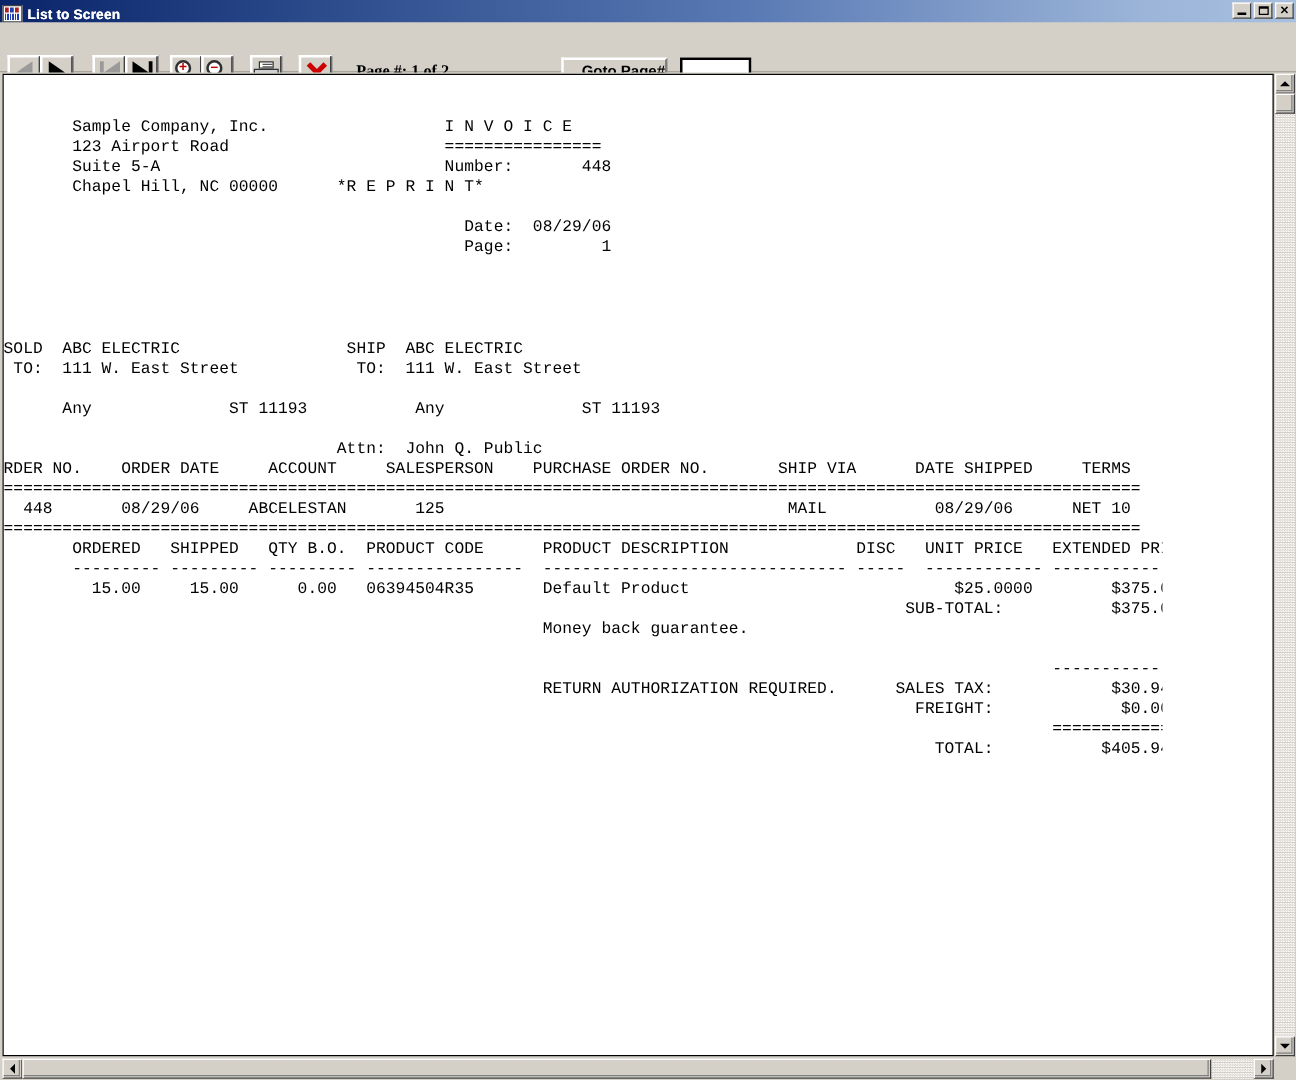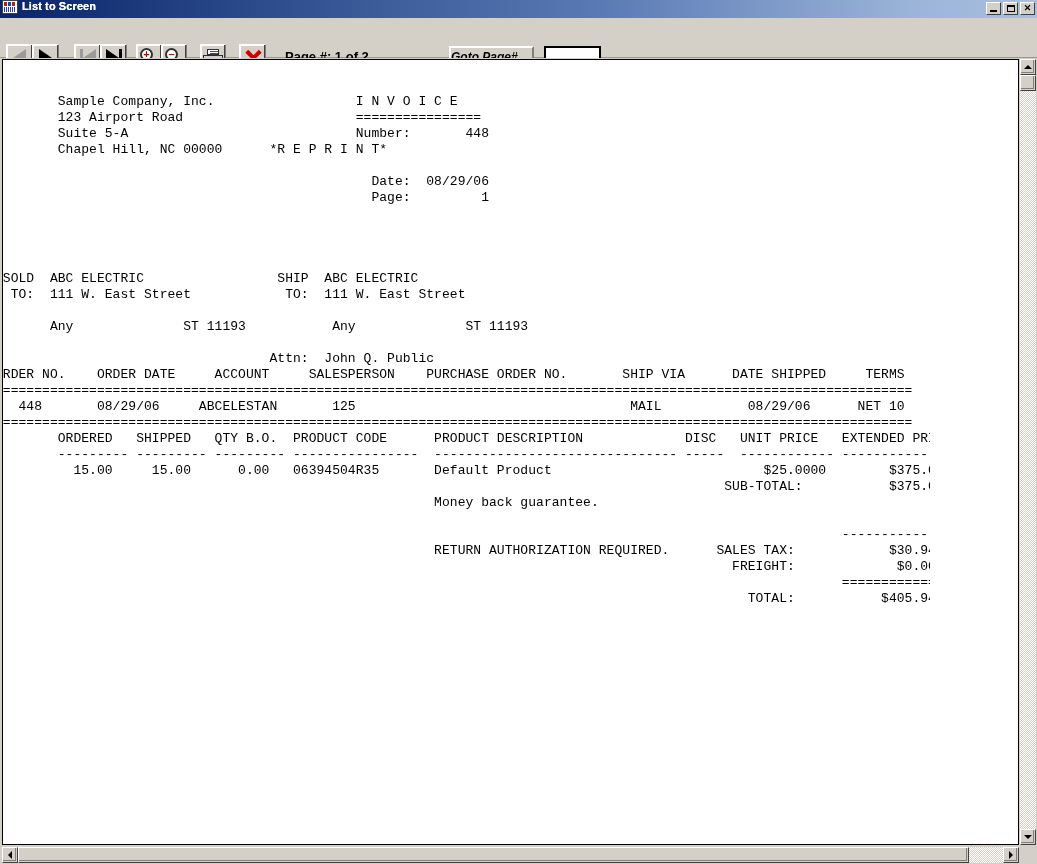--- a/index.html
+++ b/index.html
@@ -26,21 +26,21 @@
   }
 
   
   .titlebar {
     position: absolute;
     left: 0; top: 0;
     width: 1037px;
     height: 18px;
     background: linear-gradient(to right, #0a246a 0%, #2a4a8a 24%, #5a7ab5 58%, #9bb4d8 88%, #a8c0e0 100%);
     display: flex;
-    align-items: flex-start;
+    align-items: flex-end;
     overflow: hidden;
   }
   .title-icon {
     width: 16px; height: 14px;
     margin-left: 2px;
     margin-right: 4px;
     flex: 0 0 auto;
     background: #ffffff;
     border: 1px solid #404040;
     box-sizing: border-box;
@@ -234,45 +234,44 @@
     left: 0px; top: 7px;
     width: 19px; height: 4px;
     background: #cc0000;
   }
   .xicon span:first-child { transform: rotate(45deg); }
   .xicon span:last-child  { transform: rotate(-45deg); }
 
   .pagelabel {
     position: absolute;
     left: 285px; top: 31px;
-    font-family: Liberation Sans, sans-serif;
+    font-family: Liberation Serif, serif;
     font-size: 13px;
     font-weight: bold;
     color: #000;
     white-space: nowrap;
   }
   .goto-btn {
     position: absolute;
     left: 449px; top: 28px;
     width: 85px; height: 22px;
     background: #d4d0c8;
     border-top: 2px solid #ffffff;
     border-left: 2px solid #ffffff;
     border-right: 2px solid #808080;
     border-bottom: 2px solid #808080;
     box-sizing: border-box;
     font-family: "Liberation Sans", sans-serif;
     font-size: 12px;
     font-weight: bold;
     color: #000;
-    text-align: left;
+    text-align: right;
     line-height: 18px;
     cursor: default;
     white-space: nowrap;
-    font-style: italic;
   }
   .goto-input {
     position: absolute;
     left: 544px; top: 28px;
     width: 57px; height: 22px;
     background: #ffffff;
     border: 2px solid #000000;
     box-sizing: border-box;
     font-family: "Liberation Sans", sans-serif;
     font-size: 12px;

